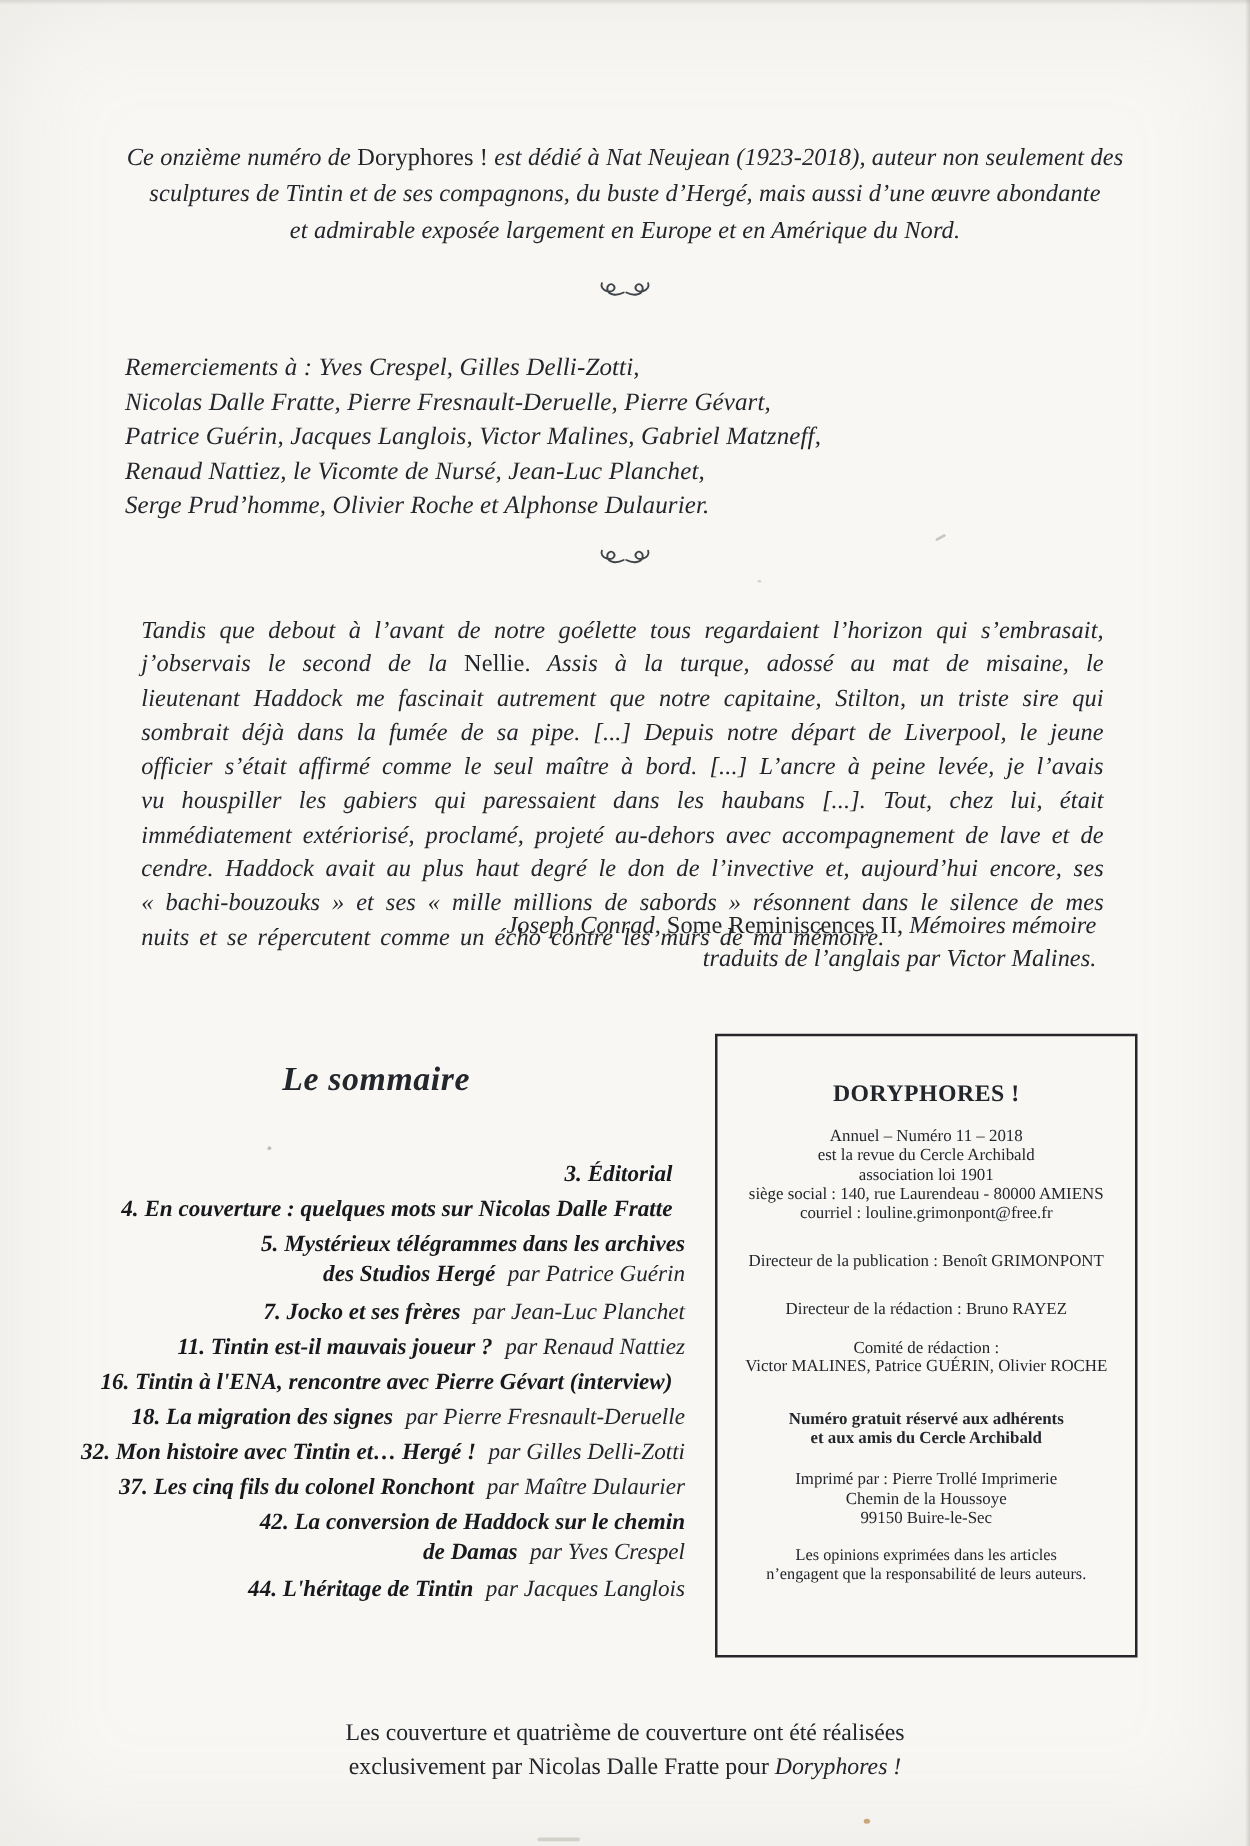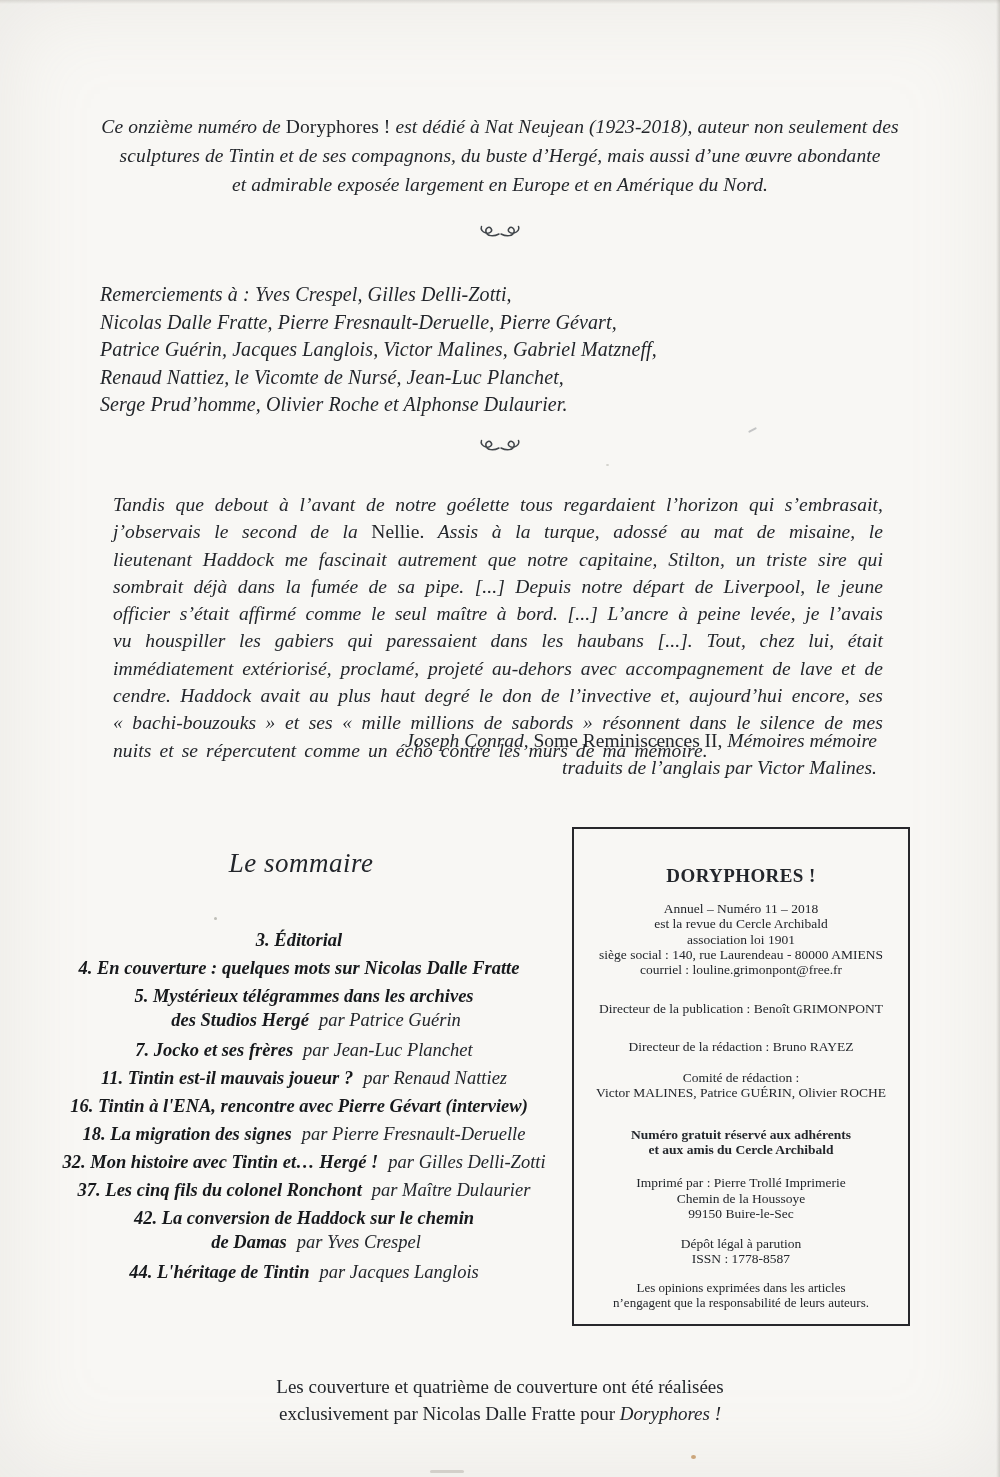--- a/index.html
+++ b/index.html
@@ -42,24 +42,24 @@
   }
   .attribution{
     position:absolute;top:727px;left:300px;width:577px;
     font-size:19.5px;line-height:27px;
     text-align:right;font-style:italic;
   }
 
   .left-col{position:absolute;left:50px;top:848px;width:502px;}
   .sommaire{
     font-size:27px;font-style:italic;text-align:center;
-    margin:0 0 0 0;font-weight:normal;letter-spacing:.5px;
+    margin:0 0 0 0;font-weight:bold;letter-spacing:.5px;
   }
   .toc{position:absolute;left:60px;top:930px;width:488px;font-size:18.5px;}
-  .toc-row{display:flex;justify-content:center;align-items:baseline;margin-bottom:7px;line-height:21px;}
+  .toc-row{display:flex;justify-content:flex-end;align-items:baseline;margin-bottom:7px;line-height:21px;}
   .toc-row2{margin-top:-4px;margin-bottom:9px;}
   .toc-title{font-style:italic;font-weight:bold;color:#17191c;white-space:nowrap;}
   .toc-title2{padding-left:24px;}
   .toc-byline{font-style:italic;font-weight:normal;color:#23262b;white-space:nowrap;padding-left:10px;}
 
   .infobox{
     position:absolute;left:572px;top:827px;width:338px;height:499px;
     box-sizing:border-box;border:2px solid #27272b;
     text-align:center;font-size:13.5px;line-height:15.3px;
     padding-top:36px;background:transparent;
@@ -208,22 +208,20 @@
 courriel : louline.grimonpont@free.fr</div>
     <div class="ib-block ib-pub">Directeur de la publication : Benoît GRIMONPONT</div>
     <div class="ib-block ib-red">Directeur de la rédaction : Bruno RAYEZ</div>
     <div class="ib-block ib-com">Comité de rédaction :
 Victor MALINES, Patrice GUÉRIN, Olivier ROCHE</div>
     <div class="ib-block ib-free">Numéro gratuit réservé aux adhérents
 et aux amis du Cercle Archibald</div>
     <div class="ib-block ib-imp">Imprimé par : Pierre Trollé Imprimerie
 Chemin de la Houssoye
 99150 Buire-le-Sec</div>
-    <div class="ib-block ib-leg">Dépôt légal à parution
-ISSN : 1778-8587</div>
     <div class="ib-block ib-disc">Les opinions exprimées dans les articles
 n’engagent que la responsabilité de leurs auteurs.</div>
   </div>
 
   <div class="bottom-note"><span class="roman">Les couverture et quatrième de couverture ont été réalisées</span><br><span class="roman">exclusivement par Nicolas Dalle Fratte pour </span><span class="it">Doryphores !</span></div>
 
   <div class="artifact a1"></div>
   <div class="artifact a2"></div>
   <div class="artifact a3"></div>
   <div class="artifact a4"></div>

